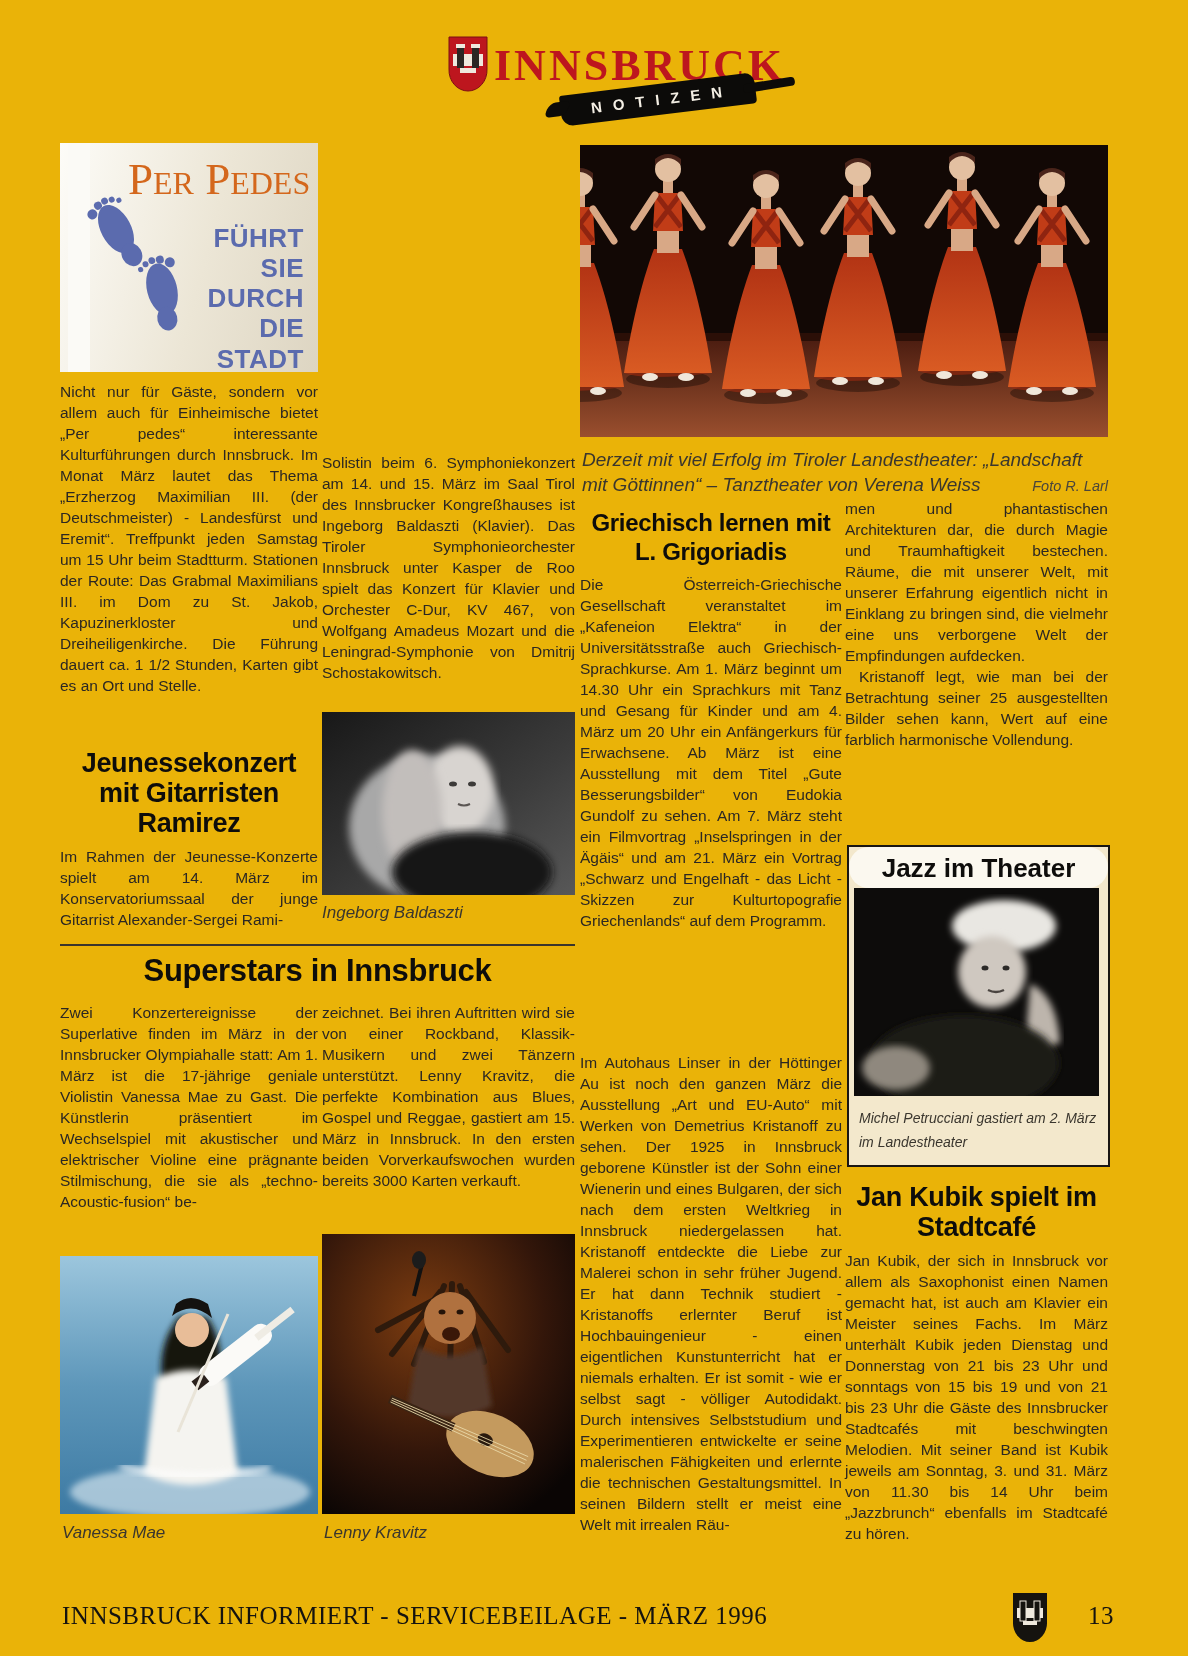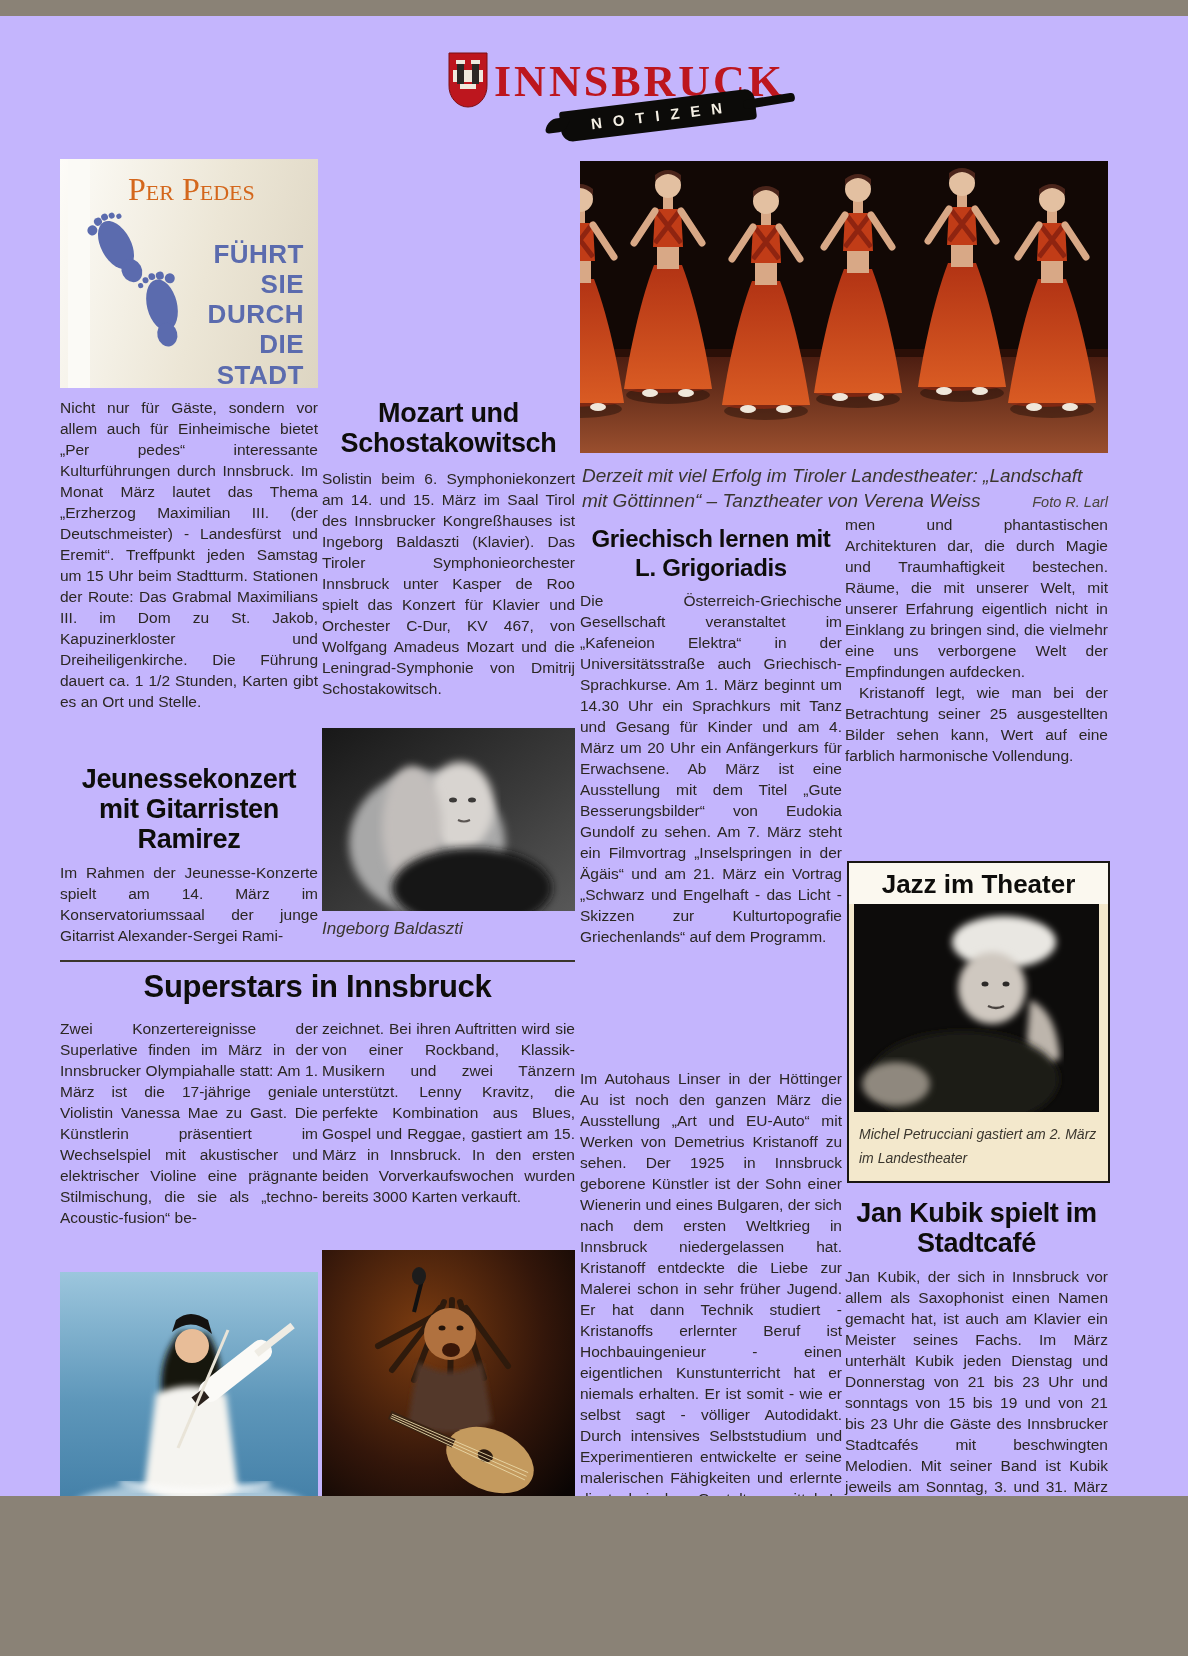--- a/index.html
+++ b/index.html
@@ -1,16 +1,16 @@
 <!DOCTYPE html>
 <html><head>
 <meta charset="utf-8">
 <style>
   html,body{margin:0;padding:0;background:#8a8276;}
-  .page{position:relative;width:1188px;height:1480px;margin:16px auto;background:#c4b5fd;
+  .page{position:relative;width:1188px;height:1656px;margin:0 auto;background:#eab308;
         font-family:"Liberation Sans",sans-serif;color:#26231f;overflow:hidden;}
   .abs{position:absolute;}
   .bodytext{font-size:15.5px;line-height:21px;text-align:justify;color:#2b2723;}
   .bodytext p{margin:0;}
   .bodytext p.indent{text-indent:14px;}
   .headline{font-weight:bold;text-align:center;color:#0e0d0b;font-size:27px;line-height:30px;letter-spacing:-0.3px;}
   .headline.small{font-size:24px;line-height:29px;}
   .caption{font-style:italic;color:#3a362e;font-size:17px;line-height:22px;}
   .photo-caption-big{font-style:italic;color:#3a362e;font-size:19px;line-height:25px;text-align:left;}
   .credit{font-size:14.5px;color:#4a453c;}
@@ -20,28 +20,28 @@
   .banner{background:#0c0b09;transform:rotate(-7deg);border-radius:3px 10px 4px 12px;
         display:flex;align-items:center;justify-content:center;}
   .banner:before{content:"";position:absolute;left:-14px;top:6px;width:22px;height:14px;background:#0c0b09;
         transform:skewX(-30deg);border-radius:6px;}
   .banner:after{content:"";position:absolute;right:-40px;top:10px;width:52px;height:9px;background:#0c0b09;
         transform:rotate(-2deg);border-radius:4px;}
   .banner span{color:#f4efe4;font-size:15px;font-weight:bold;letter-spacing:11px;padding-left:8px;}
   
   .ppbox{background:linear-gradient(105deg,#fdfcf8 0%,#ece6d6 55%,#ddd5c2 100%);}
   .ppbox .stripe{position:absolute;left:8px;top:0;width:22px;height:100%;background:#fbfaf6;}
-  .pplogo{font-family:"Liberation Serif",serif;color:#d4671c;font-size:32px;font-variant:small-caps;
+  .pplogo{font-family:"Liberation Serif",serif;color:#d4671c;font-size:45px;font-variant:small-caps;
         letter-spacing:0;line-height:1;}
   .pptag{color:#5b6bae;font-weight:bold;font-size:26px;line-height:1.16;text-align:right;letter-spacing:0.5px;}
   .rule{background:#3a352c;height:2px;}
   
   .jazzbox{border:2.5px solid #191613;background:#f3e8cc;}
   .jazzhead{background:#fbf8ef;font-weight:bold;text-align:center;font-size:26px;color:#0e0d0b;
-        padding-top:6px;padding-bottom:4px;}
+        padding-top:6px;padding-bottom:4px;border-radius:20px;}
   .photo{display:block;}
   .footer-line{font-family:"Liberation Serif",serif;font-size:25px;color:#15130f;letter-spacing:0.5px;white-space:nowrap;}
 </style>
 </head>
 <body>
 
 <div class="page">
 
   <div class="abs" style="left:448px;top:36px;width:40px;height:56px;">
     <svg width="40" height="56" viewBox="0 0 40 56">
@@ -84,21 +84,20 @@
         </g>
       </svg>
     </div>
     <div class="abs pptag" style="right:14px;top:80px;width:136px;">FÜHRT SIE DURCH DIE STADT</div>
   </div>
 
   <div class="abs bodytext" style="left:60px;top:381px;width:258px;">Nicht nur für Gäste, sondern vor allem auch für Einheimische bietet „Per pedes“ interessante Kulturführungen durch Innsbruck. Im Monat März lautet das Thema „Erzherzog Maximilian III. (der Deutschmeister) - Landesfürst und Eremit“. Treffpunkt jeden Samstag um 15 Uhr beim Stadtturm. Stationen der Route: Das Grabmal Maximilians III. im Dom zu St. Jakob, Kapuzinerkloster und Dreiheiligenkirche. Die Führung dauert ca. 1 1/2 Stunden, Karten gibt es an Ort und Stelle.</div>
   <div class="abs headline" style="left:60px;top:748px;width:258px;">Jeunessekonzert mit Gitarristen Ramirez</div>
   <div class="abs bodytext" style="left:60px;top:846px;width:258px;">Im Rahmen der Jeunesse-Konzerte spielt am 14. März im Konservatoriumssaal der junge Gitarrist Alexander-Sergei Rami-</div>
 
-  <div class="abs headline" style="left:322px;top:382px;width:253px;">Mozart und Schostakowitsch</div>
   <div class="abs bodytext" style="left:322px;top:452px;width:253px;">Solistin beim 6. Symphoniekonzert am 14. und 15. März im Saal Tirol des Innsbrucker Kongreßhauses ist Ingeborg Baldaszti (Klavier). Das Tiroler Symphonieorchester Innsbruck unter Kasper de Roo spielt das Konzert für Klavier und Orchester C-Dur, KV 467, von Wolfgang Amadeus Mozart und die Leningrad-Symphonie von Dmitrij Schostakowitsch.</div>
 
   <div class="abs photo" style="left:322px;top:712px;width:253px;height:183px;">
     <svg width="253" height="183" viewBox="0 0 253 183">
       <defs>
         <linearGradient id="bwbg" x1="0" y1="0" x2="1" y2="1">
           <stop offset="0" stop-color="#181818"></stop>
             <stop offset="0.6" stop-color="#3c3c3c"></stop>
             <stop offset="1" stop-color="#585858"></stop>
         </linearGradient>

